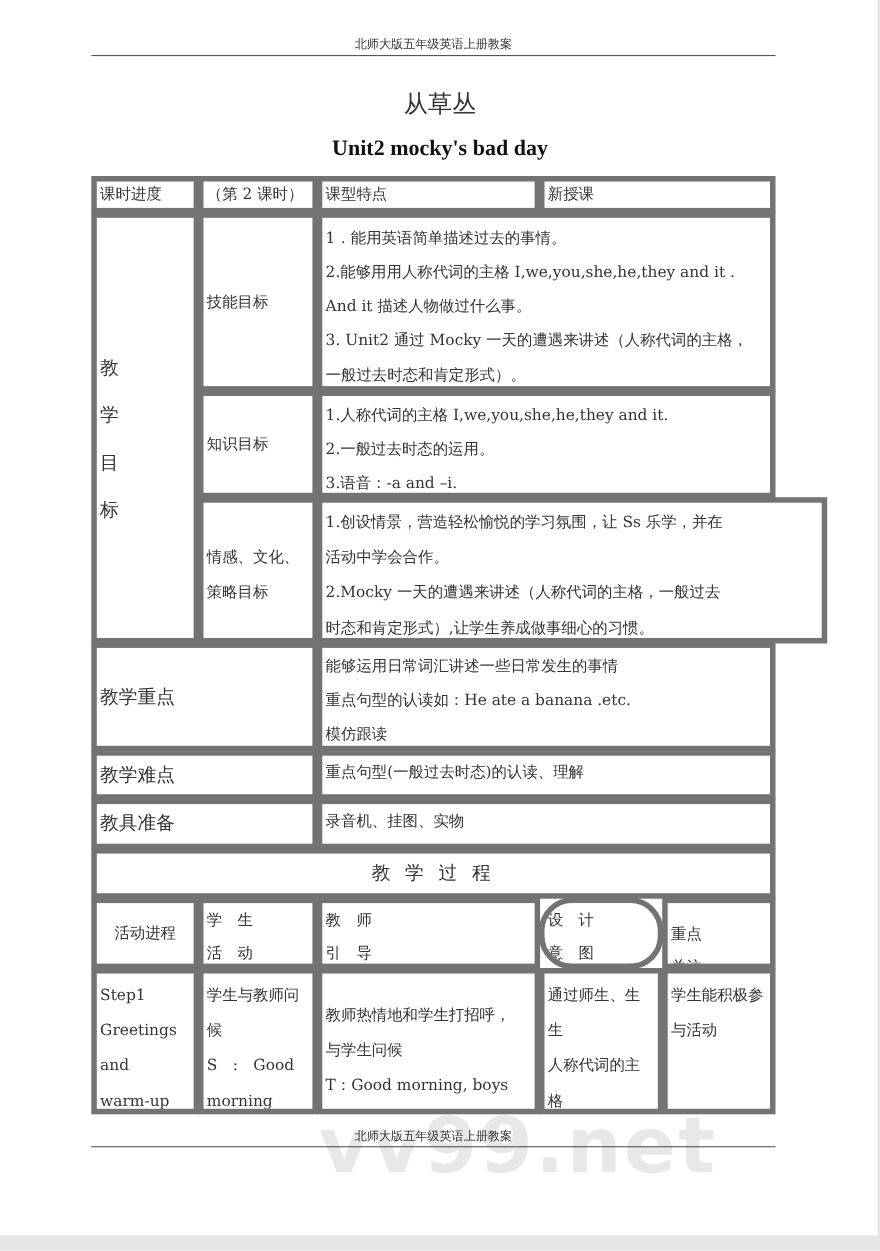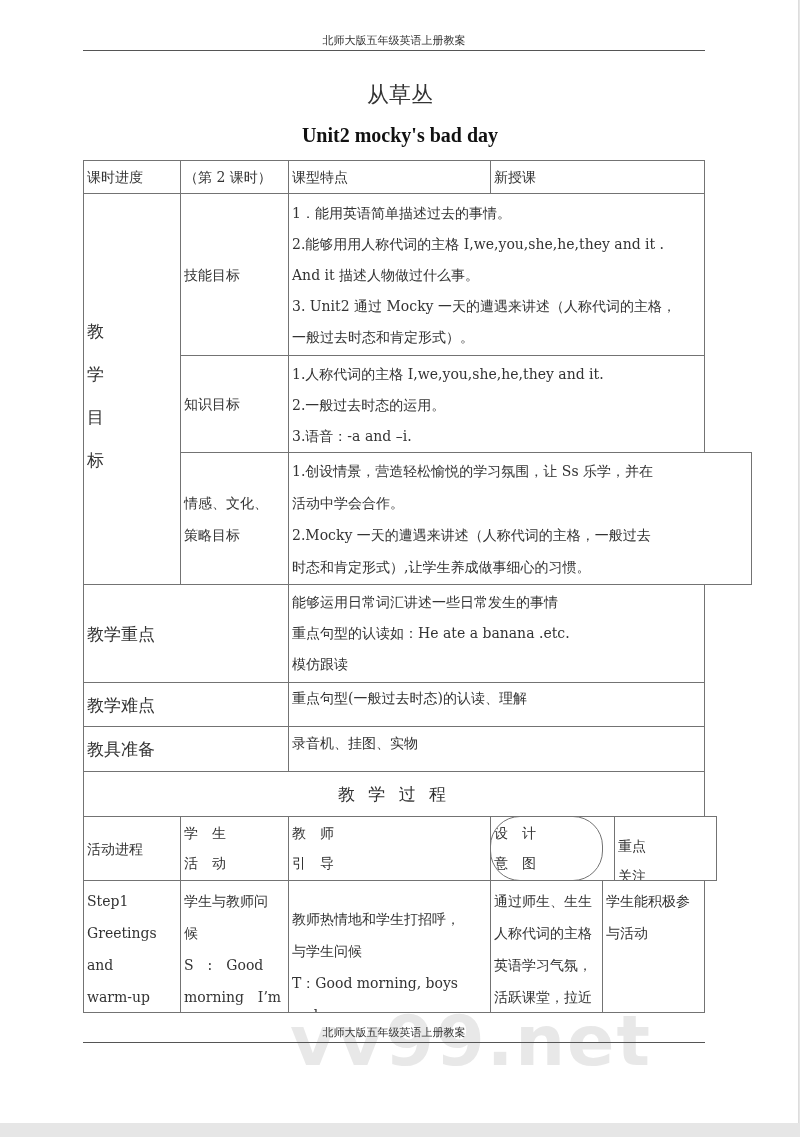--- a/index.html
+++ b/index.html
@@ -5,21 +5,21 @@
   html, body { margin:0; padding:0; }
   body { width:800px; height:1137px; background:#e6e6e6; position:relative; overflow:hidden;
          font-family:"DejaVu Serif","Liberation Serif",serif; color:#222; }
   .page { position:absolute; left:0; top:0; width:798px; height:1123px; background:#fff;
           border-right:1px solid #ddd; }
   .running-head { position:absolute; left:83px; width:622px; text-align:center; font-size:11px; color:#333; }
   .rule { position:absolute; left:83px; width:622px; height:0; border-top:1.5px solid #555; }
   .title-cn { position:absolute; top:80px; left:0; width:800px; text-align:center; font-size:22px; color:#333; }
   .title-en { position:absolute; top:124px; left:0; width:800px; text-align:center; font-size:20px; font-weight:bold; color:#111;
               font-family:"Liberation Serif",serif; }
-  .cell { position:absolute; box-sizing:border-box; border:1px solid #737373; font-size:14px; line-height:30px;
+  .cell { position:absolute; box-sizing:border-box; border:5px solid #737373; font-size:14px; line-height:30px;
           padding:0 3px; color:#333; overflow:hidden; }
   .cell p { margin:0; }
   .vcenter { display:flex; align-items:center; }
   .lg { font-size:17px; }
   .center { justify-content:center; }
   .watermark { position:absolute; left:290px; top:1000px; font-family:"DejaVu Sans",sans-serif; font-weight:bold;
                font-size:70px; color:rgba(190,190,190,0.35); letter-spacing:2px; }
 </style>
 </head>
 <body>
@@ -100,36 +100,36 @@
 
   <div class="cell vcenter lg" style="left:83px;top:726px;width:206px;height:46px;">
       <span>教具准备</span>
     </div>
   <div class="cell" style="left:288px;top:726px;width:417px;height:46px;line-height:32px;"><span>录音机、挂图、实物</span></div>
 
   <div class="cell vcenter center lg" style="left:83px;top:771px;width:622px;height:46px;letter-spacing:4px;">
       <span>教 学 过 程</span>
     </div>
 
-  <div class="cell vcenter" style="left:83px;top:816px;width:98px;height:65px;">
+  <div class="cell vcenter" style="left:83px;top:816px;width:98px;height:65px;justify-content:center;">
       <span>活动进程</span>
     </div>
   <div class="cell" style="left:180px;top:816px;width:109px;height:65px;padding-top:1px;">
     <p>学　生</p>
     <p>活　动</p>
   </div>
   <div class="cell" style="left:288px;top:816px;width:203px;height:65px;padding-top:1px;">
     <p>教　师</p>
     <p>引　导</p>
   </div>
   <div class="cell" style="left:490px;top:816px;width:113px;height:65px;padding-top:1px;border-radius:30px;">
     <p>设　计</p>
     <p>意　图</p>
   </div>
-  <div class="cell" style="left:602px;top:816px;width:103px;height:65px;padding-top:14px;margin-left:12px;">
+  <div class="cell" style="left:602px;top:816px;width:103px;height:65px;padding-top:14px;">
     <p>重点</p>
     <p>关注</p>
   </div>
 
   <div class="cell" style="left:83px;top:880px;width:98px;height:133px;padding-top:4px;line-height:32px;">
     <p>Step1</p>
     <p>Greetings and</p>
     <p>warm-up</p>
   </div>
   <div class="cell" style="left:180px;top:880px;width:109px;height:133px;padding-top:4px;line-height:32px;">

